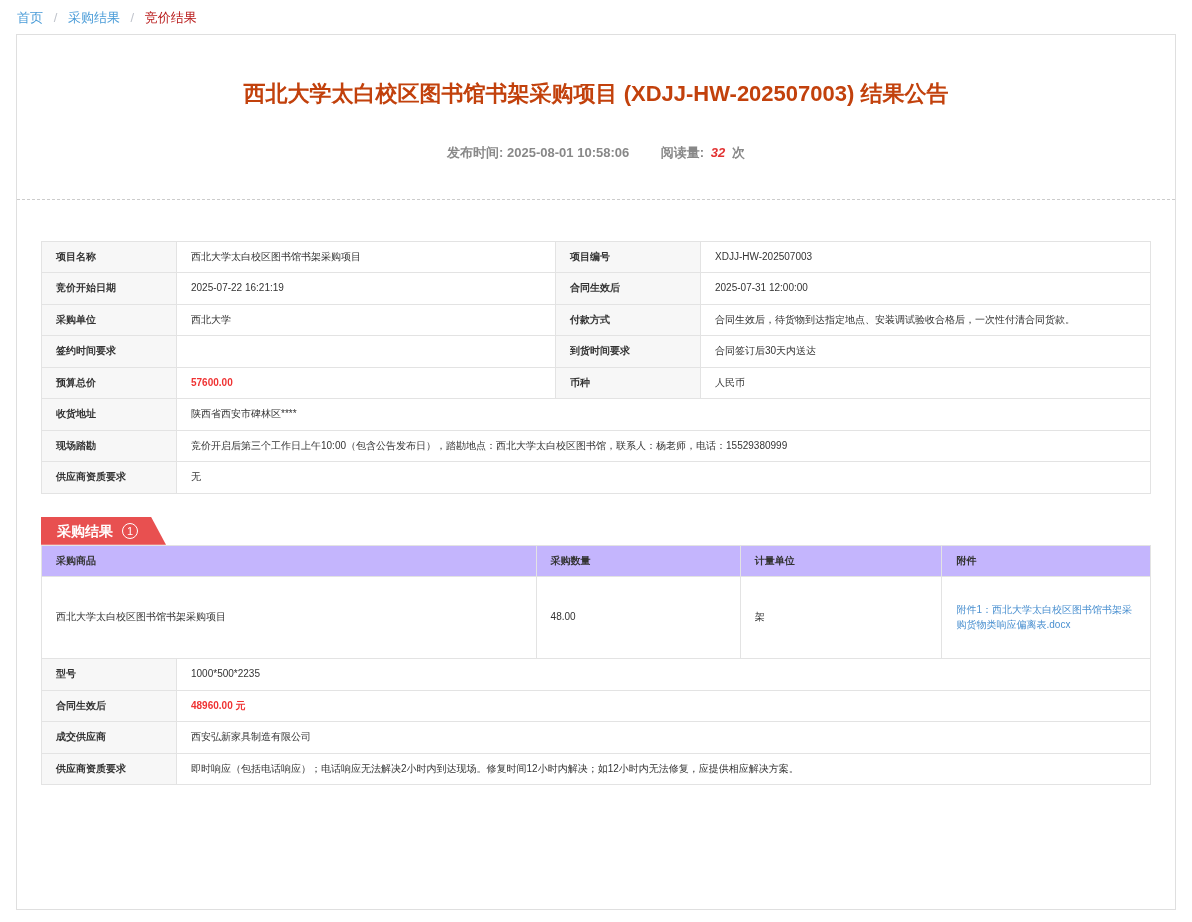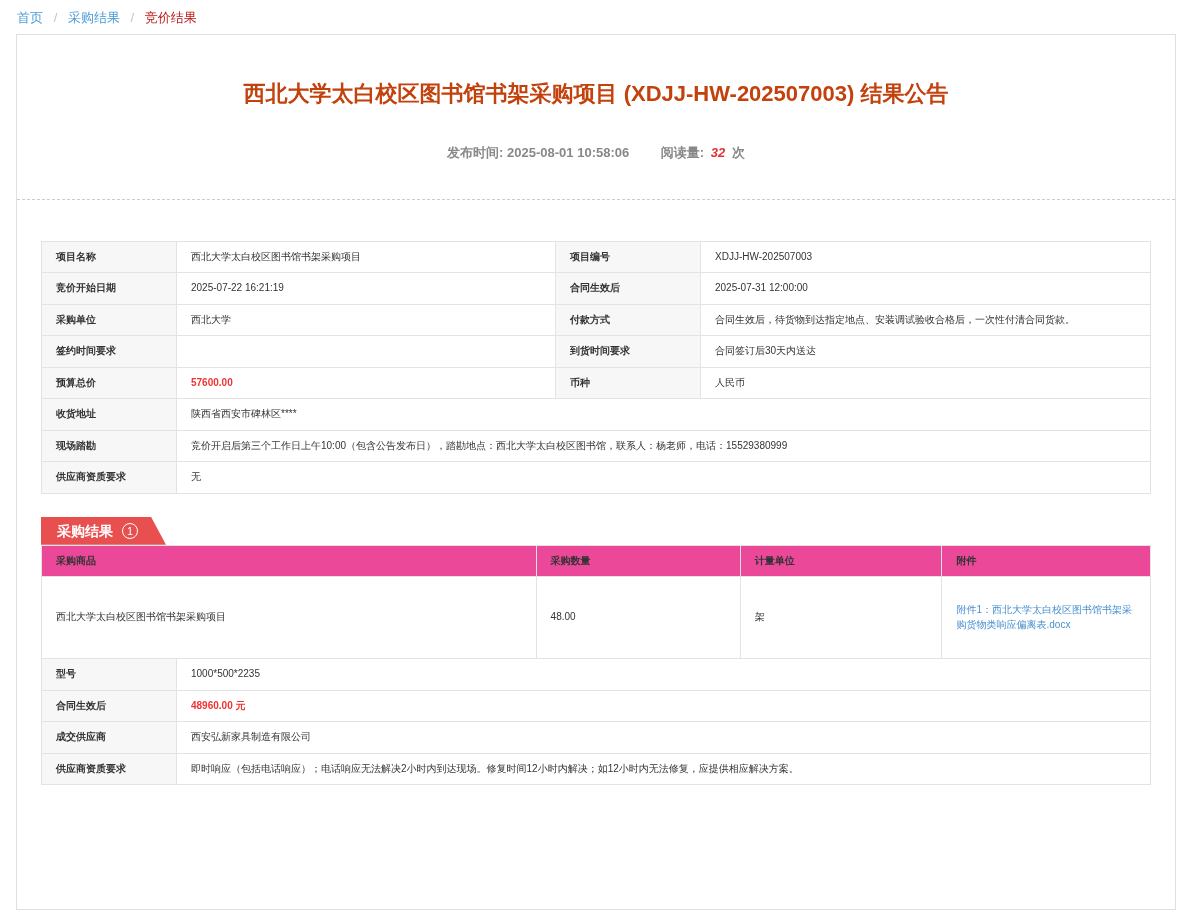--- a/index.html
+++ b/index.html
@@ -80,21 +80,21 @@
     border-radius: 50%;
     font-size: 11px;
     font-weight: normal;
     flex: 0 0 auto;
   }
 
   .result-table { margin-top: 0; }
   .result-table .rc1 { width: 44.6%; }
   .result-table .rc2 { width: 18.4%; }
   .result-table .rc3 { width: 18.2%; }
-  .result-table th { background: #ec4899; }
+  .result-table th { background: #c4b5fd; }
   .result-table td { padding: 10px 14px; height: 82px; }
   .result-table th { padding: 8px 14px; }
   .attachment-link { color: #4a90d0; text-decoration: none; cursor: pointer; }
 
   .detail-table { margin-top: -1px; }
   .detail-table .c1 { width: 135px; }
 </style>
 </head>
 <body>
 

